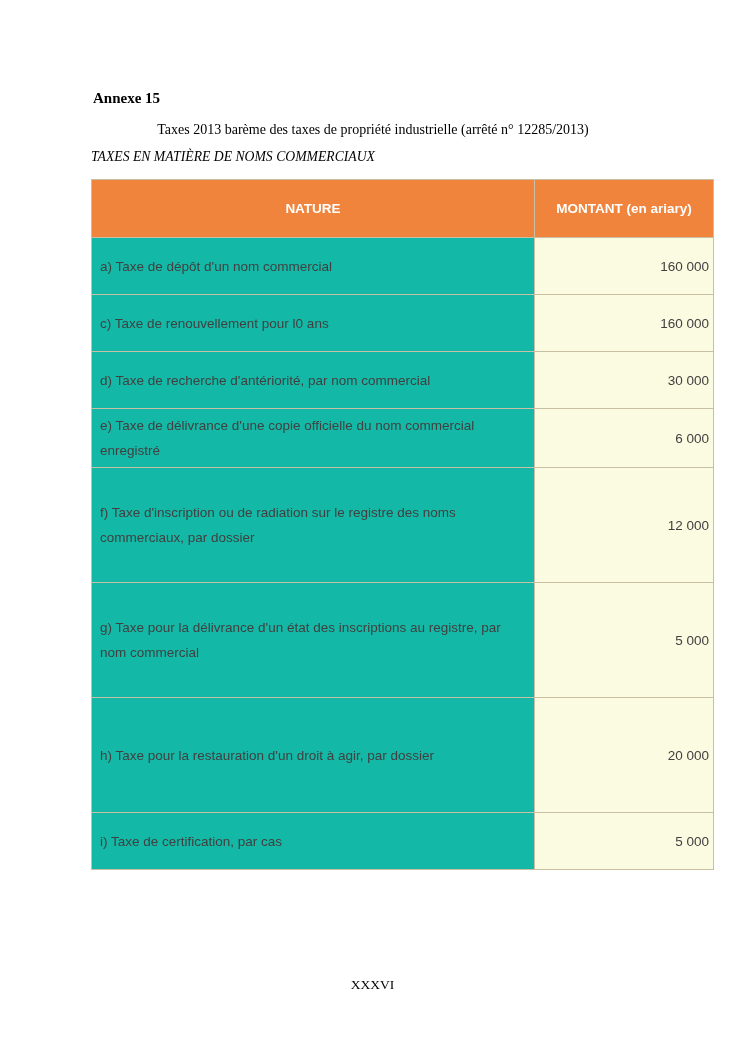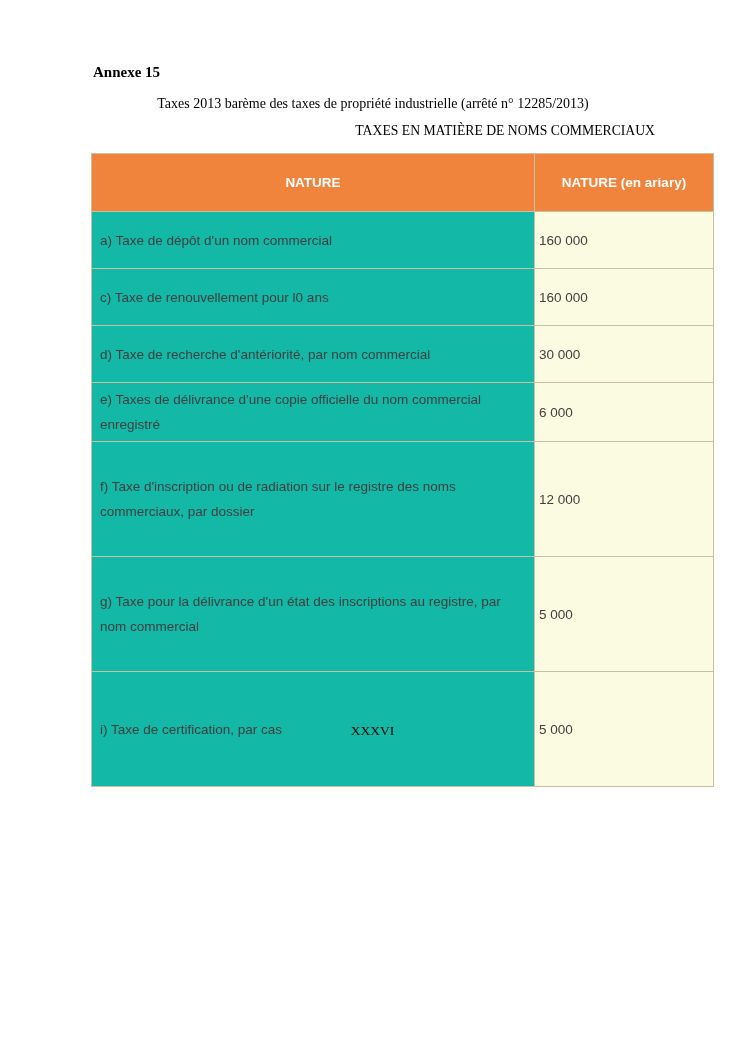--- a/index.html
+++ b/index.html
@@ -3,45 +3,46 @@
 <meta charset="utf-8">
 <style>
   html, body {
     margin: 0;
     padding: 0;
     background: #ffffff;
   }
   .page {
     position: relative;
     width: 745px;
-    height: 799px;
+    height: 1053px;
     box-sizing: border-box;
     background: #ffffff;
-    padding: 64px 90px 0 91px;
+    padding: 90px 90px 0 91px;
     font-family: "Liberation Serif", serif;
     color: #000000;
     overflow: hidden;
   }
   .heading {
     font-family: "Liberation Serif", serif;
     font-size: 15px;
     font-weight: bold;
     margin: 0 0 15px 2px;
   }
   .subtitle {
     font-family: "Liberation Serif", serif;
     font-size: 14px;
     text-align: center;
     margin: 0 0 11px 0;
   }
   .table-title {
     font-family: "Liberation Serif", serif;
     font-size: 13.7px;
-    text-align: right;
+    text-align: left;
     margin: 0 0 14px 0;
+    font-style: italic;
   }
   table.tax-table {
     border-collapse: collapse;
     width: 564px;
     table-layout: fixed;
     font-family: "Liberation Sans", sans-serif;
     font-size: 13.5px;
     color: #404040;
   }
   table.tax-table th,
@@ -62,21 +63,21 @@
   .amount-col { width: 150px; }
   td.nature-cell {
     padding: 4px 12px 4px 8px;
     line-height: 25px;
     text-align: left;
     vertical-align: middle;
     background: #14b8a6;
   }
   td.amount-cell {
     background: #fbfbe1;
-    text-align: left;
+    text-align: right;
     vertical-align: middle;
     padding: 0 4px;
   }
   tbody tr { height: 57px; }
   tbody tr:nth-child(5),
   tbody tr:nth-child(6),
   tbody tr:nth-child(7) { height: 115px; }
   .page-footer {
     position: absolute;
     left: 0;
@@ -97,55 +98,59 @@
   <h1 class="heading">Annexe 15</h1>
 
   <p class="subtitle">Taxes 2013 barème des taxes de propriété industrielle (arrêté n° 12285/2013)</p>
 
   <p class="table-title">TAXES EN MATIÈRE DE NOMS COMMERCIAUX</p>
 
   <table class="tax-table">
     <thead>
       <tr>
         <th class="nature-col">NATURE</th>
-        <th class="amount-col">NATURE (en ariary)</th>
+        <th class="amount-col">MONTANT (en ariary)</th>
       </tr>
     </thead>
     <tbody>
   <tr>
     <td class="nature-cell">a) Taxe de dépôt d'un nom commercial</td>
     <td class="amount-cell">160 000</td>
   </tr>
 
 
   <tr>
     <td class="nature-cell">c) Taxe de renouvellement pour l0 ans</td>
     <td class="amount-cell">160 000</td>
   </tr>
 
   <tr>
     <td class="nature-cell">d) Taxe de recherche d'antériorité, par nom commercial</td>
     <td class="amount-cell">30 000</td>
   </tr>
 
   <tr>
-    <td class="nature-cell">e) Taxes de délivrance d'une copie officielle du nom commercial enregistré</td>
+    <td class="nature-cell">e) Taxe de délivrance d'une copie officielle du nom commercial enregistré</td>
     <td class="amount-cell">6 000</td>
   </tr>
 
   <tr>
     <td class="nature-cell">f) Taxe d'inscription ou de radiation sur le registre des noms commerciaux, par dossier</td>
     <td class="amount-cell">12 000</td>
   </tr>
 
   <tr>
     <td class="nature-cell">g) Taxe pour la délivrance d'un état des inscriptions au registre, par nom commercial</td>
     <td class="amount-cell">5 000</td>
   </tr>
 
+  <tr>
+    <td class="nature-cell">h) Taxe pour la restauration d'un droit à agir, par dossier</td>
+    <td class="amount-cell">20 000</td>
+  </tr>
 
   <tr>
     <td class="nature-cell">i) Taxe de certification, par cas</td>
     <td class="amount-cell">5 000</td>
   </tr>
 </tbody>
   </table>
 
   <div class="page-footer">XXXVI</div>
 

